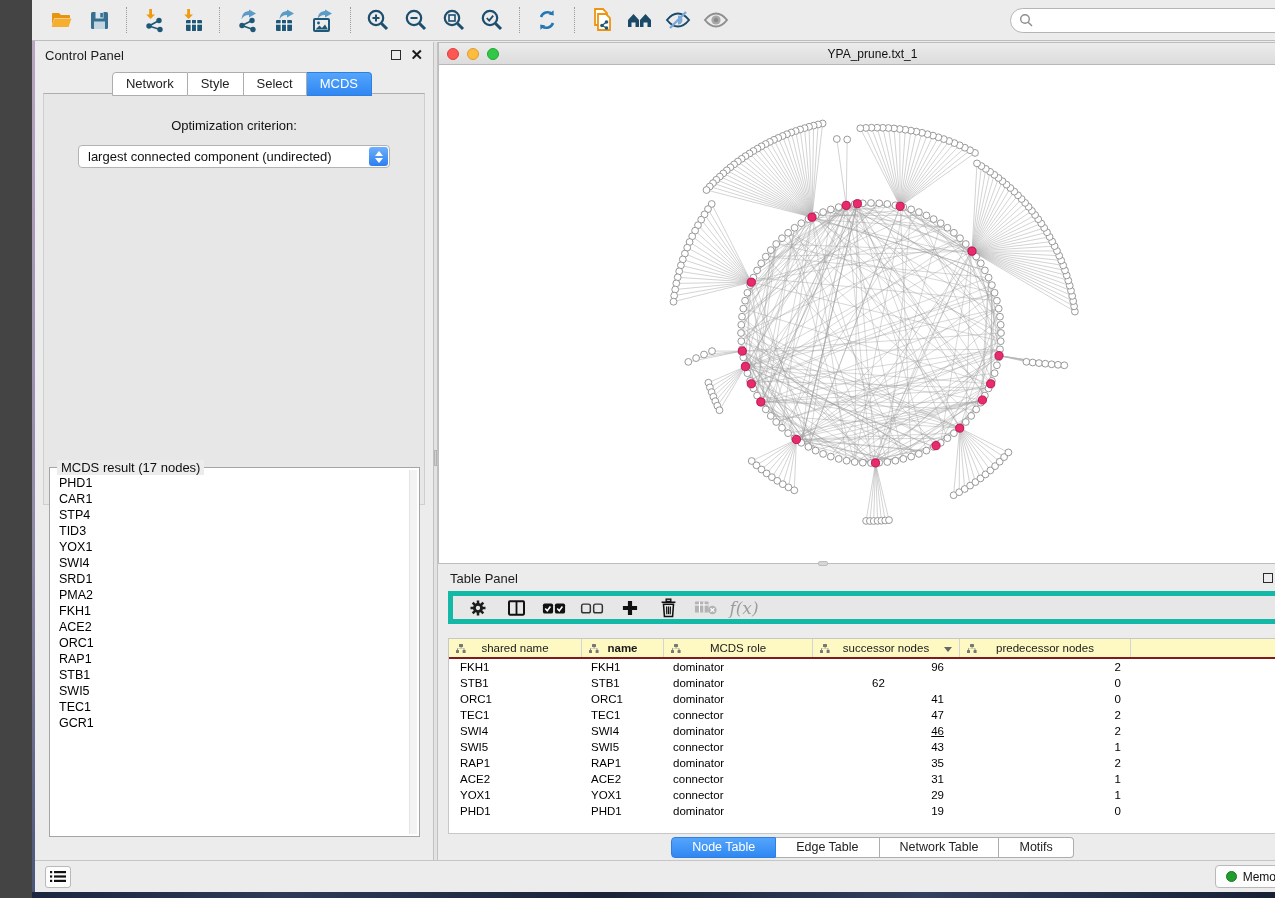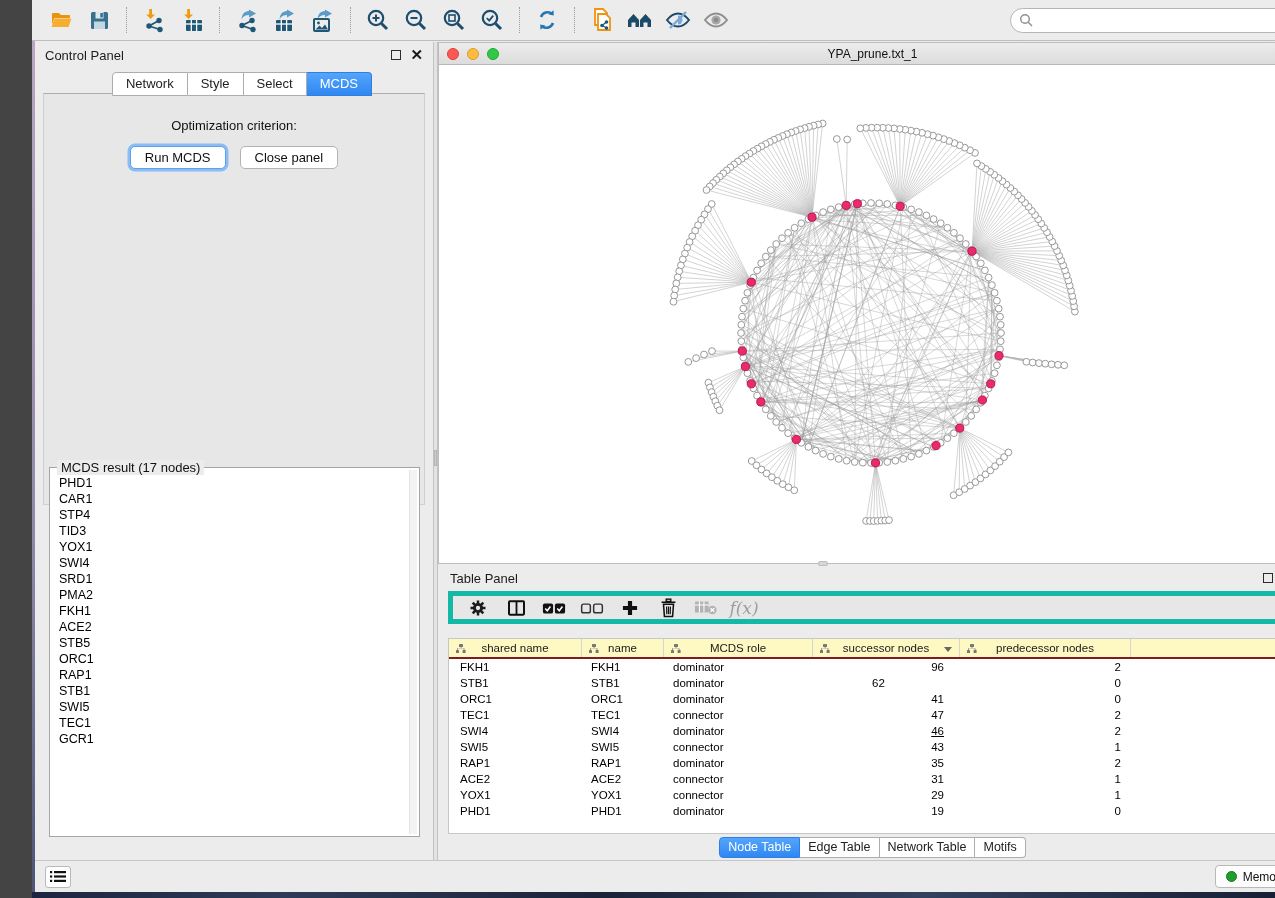--- a/index.html
+++ b/index.html
@@ -70,21 +70,21 @@
   .tbl-wrap { position:absolute; left:10px; right:10px; top:72px; bottom:26px; background:#fff; border:1px solid #c7c7c7; overflow:hidden; }
   .tbl-header { display:flex; height:20px; background:#fef9c3; border-bottom:2px solid #7f1d1d; }
   .th { position:relative; border-right:1px solid #d4d4d4; font-size:11.5px; color:#1a1a1a; display:flex; align-items:center; justify-content:center; }
   .th .colicon { position:absolute; left:7px; top:5px; }
   .th .sortchev { position:absolute; right:7px; top:8px; width:0; height:0; border-left:4px solid transparent; border-right:4px solid transparent; border-top:5px solid #666; }
   .tbl-row { display:flex; height:16px; background:#fff; }
   .td { font-size:11.5px; color:#000; line-height:16px; white-space:nowrap; overflow:hidden; }
   .tbl-scroll { position:absolute; right:0; top:21px; bottom:0; width:13px; background:#fafafa; border-left:1px solid #e3e3e3; }
   .tbl-thumb { position:absolute; left:2px; width:8px; top:4px; height:88px; background:#b9b9b9; border-radius:4px; }
   .tp-tabs { position:absolute; left:0; right:0; bottom:2px; display:flex; justify-content:center; }
-  .tp-tabs .tab { padding:2px 8px 3px; font-size:12.5px; }
+  .tp-tabs .tab { padding:2px 20px 3px; font-size:12.5px; }
   .tp-tabs .tab:first-child { border-radius:4px 0 0 4px; }
   .tp-tabs .tab:last-child { border-radius:0 4px 4px 0; }
 
   
   .status-bar { position:absolute; left:3px; right:0; bottom:6px; height:32px; background:#ececec; border-top:1px solid #c6c6c6; display:flex; align-items:center; padding:0 10px; }
   .list-btn { width:26px; height:22px; background:#fdfdfd; border:1px solid #b9b9b9; border-radius:3px; display:flex; align-items:center; justify-content:center; cursor:pointer; }
   .memory-btn { margin-left:auto; height:23px; background:#fdfdfd; border:1px solid #b9b9b9; border-radius:4px; display:flex; align-items:center; gap:6px; padding:0 10px; font-size:12px; color:#111; cursor:pointer; }
   .mem-dot { width:11px; height:11px; border-radius:50%; background:#1f9e2c; border:1px solid #157a20; }
 </style>
 </head>
@@ -260,39 +260,41 @@
       </span>
     </div>
     <div class="cp-tabs">
         <button class="tab">Network</button>
         <button class="tab">Style</button>
         <button class="tab">Select</button>
         <button class="tab active">MCDS</button>
       </div>
     <div class="cp-box">
       <div class="opt-label">Optimization criterion:</div>
-      <div class="cp-buttons">
-        <button class="btn focused">Run MCDS</button>
-        <button class="btn">Close panel</button>
+      <div class="opt-select">
+        <span>largest connected component (undirected)</span>
+        <span class="opt-stepper">
+            <span class="chev-up"></span>
+            <span class="chev-dn"></span>
+          </span>
       </div>
     </div>
     <div class="result-fs">
       <span class="result-legend">MCDS result (17 nodes)</span>
       <div class="result-list">
           <div>PHD1</div>
           <div>CAR1</div>
           <div>STP4</div>
           <div>TID3</div>
           <div>YOX1</div>
           <div>SWI4</div>
           <div>SRD1</div>
           <div>PMA2</div>
           <div>FKH1</div>
           <div>ACE2</div>
-          <div>STB5</div>
           <div>ORC1</div>
           <div>RAP1</div>
           <div>STB1</div>
           <div>SWI5</div>
           <div>TEC1</div>
           <div>GCR1</div>
         </div>
       <div class="result-scroll"></div>
     </div>
   </div>
@@ -1078,21 +1080,21 @@
             <svg class="colicon" width="10" height="9" viewBox="0 0 10 9">
               <g fill="#777">
                 <rect x="3" y="0" width="4" height="3" rx="0.5"></rect>
                 <rect x="0" y="6" width="3" height="3" rx="0.5"></rect>
                 <rect x="6.6" y="6" width="3" height="3" rx="0.5"></rect>
                 <path d="M4.7 3h0.8v1.6H2v1.6H1.2V4.2h7.2v2H7.6V4.6H4.7z"></path>
               </g>
             </svg>
             <span>shared name</span>
           </div>
-          <div class="th" style="width: 82px;">
+          <div class="th" style="width: 82px; font-weight: bold;">
             <svg class="colicon" width="10" height="9" viewBox="0 0 10 9">
               <g fill="#777">
                 <rect x="3" y="0" width="4" height="3" rx="0.5"></rect>
                 <rect x="0" y="6" width="3" height="3" rx="0.5"></rect>
                 <rect x="6.6" y="6" width="3" height="3" rx="0.5"></rect>
                 <path d="M4.7 3h0.8v1.6H2v1.6H1.2V4.2h7.2v2H7.6V4.6H4.7z"></path>
               </g>
             </svg>
             <span>name</span>
           </div>

